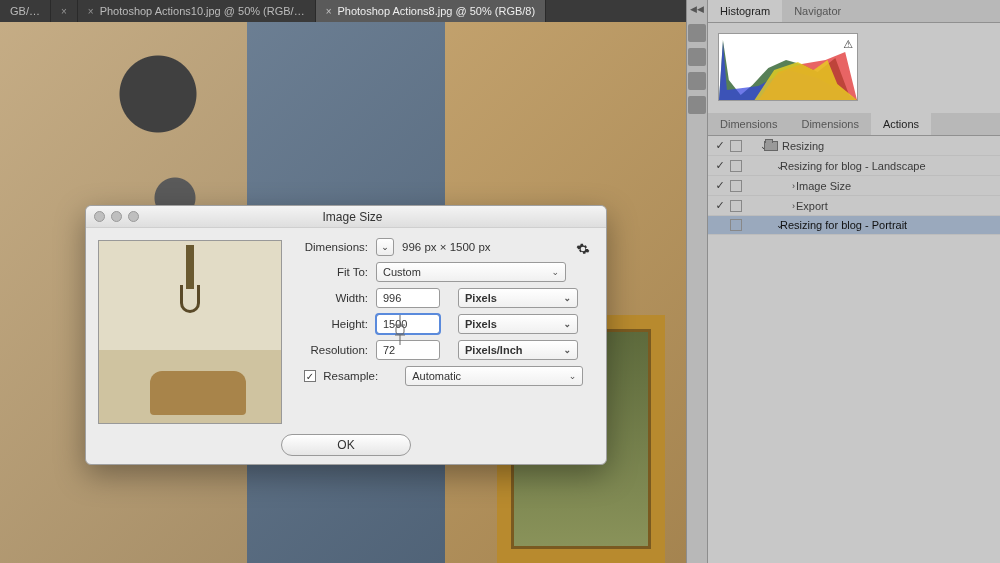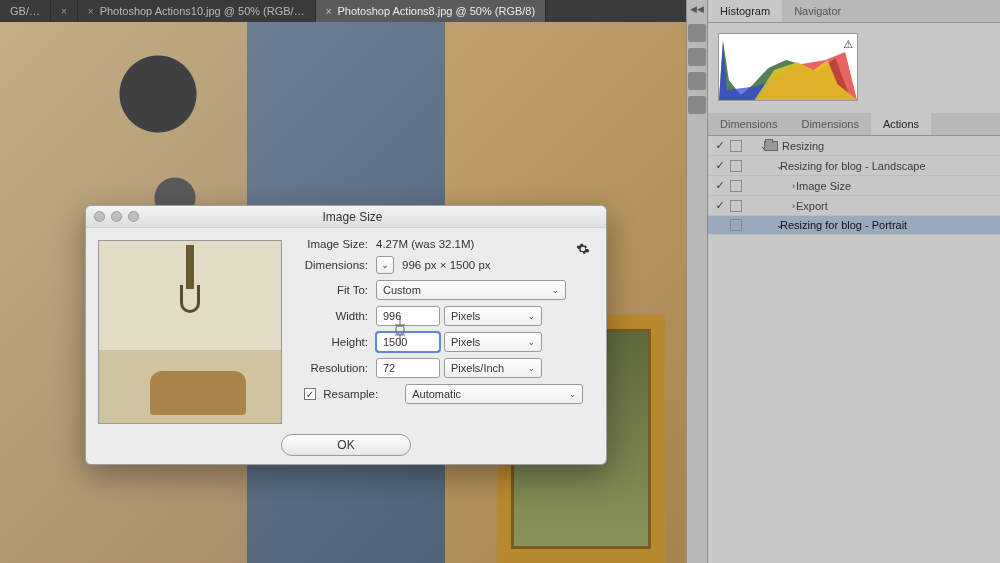--- a/index.html
+++ b/index.html
@@ -65,21 +65,21 @@
   .preview-inner .pblk{position:absolute;left:28%;bottom:8px;width:96px;height:44px;background:#a8844a;border-radius:12px 12px 4px 4px;}
 
   .form{ flex:1; padding:10px 14px 0 6px; }
   .frow{ display:flex; align-items:center; margin-bottom:6px; }
   .frow .lbl{ width:88px; text-align:right; padding-right:8px; }
   .val{ color:#333;}
   .dropdown, .txt { height:20px; border:1px solid #9a9a9a; background:linear-gradient(#ffffff,#f0f0f0); border-radius:3px; font-size:11px; padding:0 6px; display:flex; align-items:center; justify-content:space-between;}
   .dropdown .dcaret{font-size:9px;color:#555;padding-left:6px;}
   .txt{ background:#fff; justify-content:flex-start;}
   .txt.focus{ outline:2px solid #5a8adc; outline-offset:-1px;}
-  .unit{ width:98px; margin-left:4px;}
+  .unit{ width:120px; margin-left:18px;font-weight:bold;}
   .valw{ width:64px;}
   .gear{ position:absolute; right:16px; top:36px; font-size:14px; color:#333;}
   .link-icon{ position:absolute; left:307px; top:107px; width:14px; height:34px; }
   .link-icon svg{width:100%;height:100%;}
   .resample-row{margin-top:4px;}
   .resample-chk{width:12px;height:12px;border:1px solid #777;background:#fff;display:inline-flex;align-items:center;justify-content:center;font-size:10px;margin-right:4px;}
 
   .dlg-buttons{ position:absolute; left:0; right:0; bottom:8px; display:flex; justify-content:center; gap:28px;}
   .btn{ width:130px; height:22px; border-radius:11px; border:1px solid #9a9a9a; background:linear-gradient(#ffffff,#e6e6e6); font-size:12px; display:flex; align-items:center; justify-content:center; }
 
@@ -196,24 +196,20 @@
     <div class="preview">
       <div class="preview-inner">
         <div class="phook"></div>
           <div class="pring"></div>
           <div class="pblk"></div>
       </div>
     </div>
 
     <div class="form">
       <div class="frow">
-        <span class="lbl">Image Size:</span>
-        <span class="val">4.27M (was 32.1M)</span>
-      </div>
-      <div class="frow">
         <span class="lbl">Dimensions:</span>
         <span class="dim-disclosure">⌄</span>
         <span class="val">996 px  ×  1500 px</span>
       </div>
       <div class="frow">
         <span class="lbl">Fit To:</span>
         <div class="dropdown" style="width:190px">
           <span>Custom</span>
             <span class="dcaret">⌄</span>
         </div>

